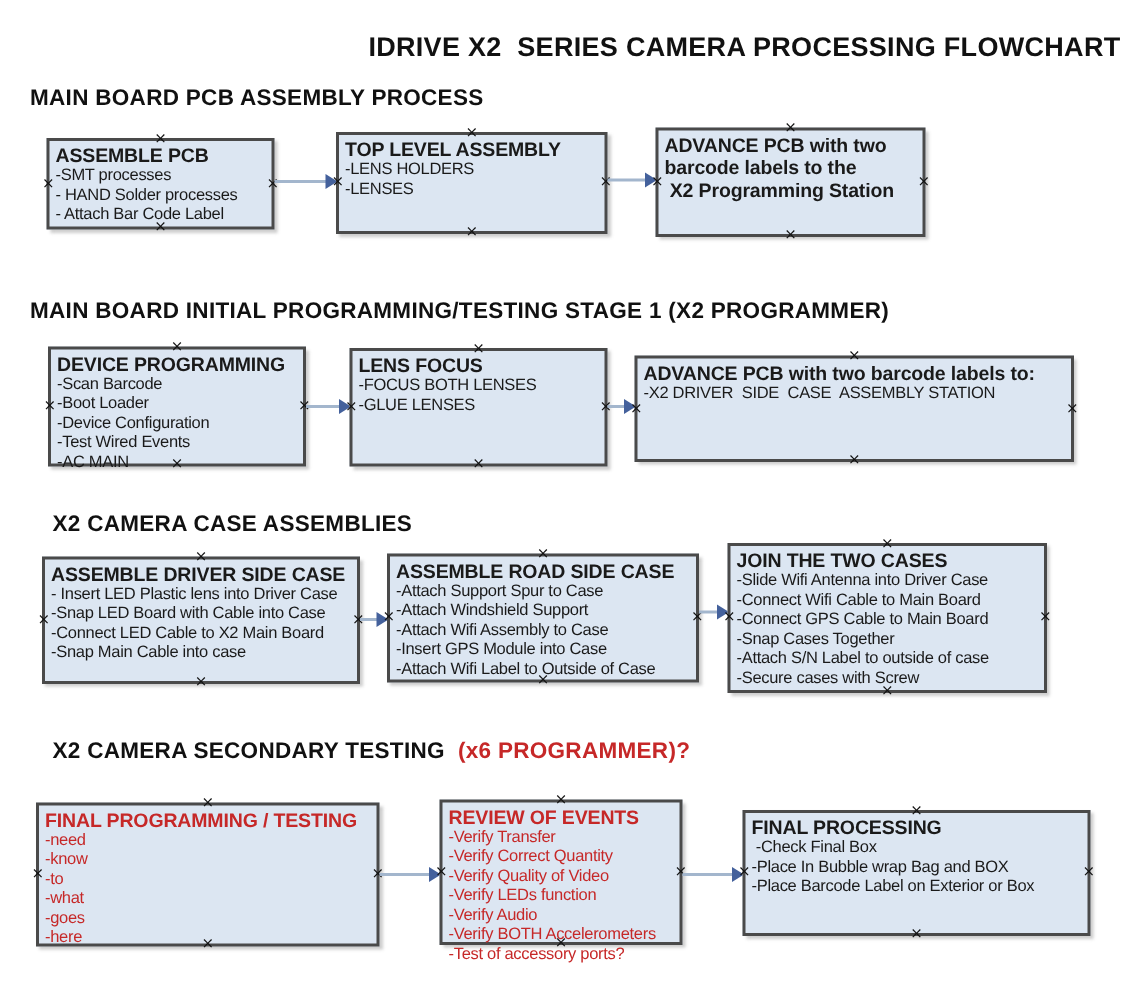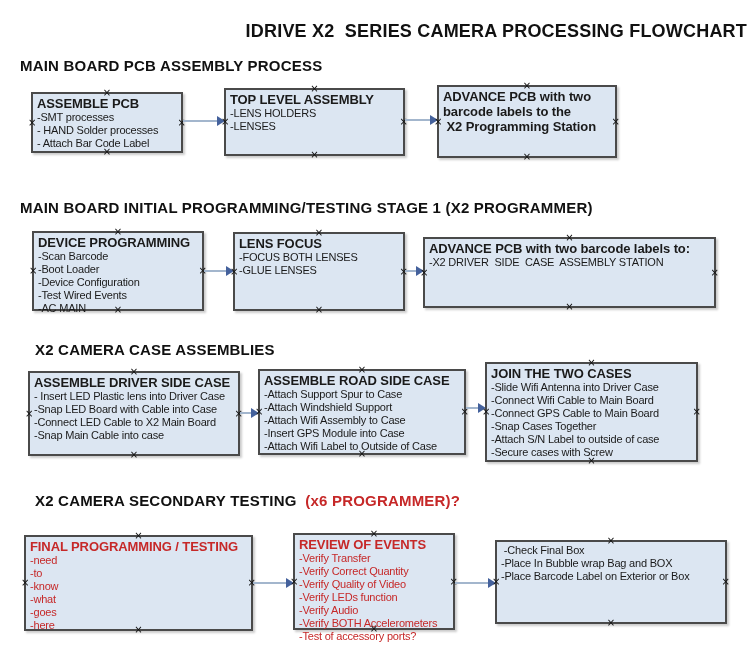--- a/index.html
+++ b/index.html
@@ -214,22 +214,22 @@
       <span class="handle h-left">×</span>
       <span class="handle h-right">×</span>
     </div>
 
   <div class="sec-heading" style="left:35px;top:492px;"><span>X2 CAMERA SECONDARY TESTING </span><span class="red-part"> (x6 PROGRAMMER)?</span></div>
 
   <div class="fc-box red-box" style="left:24px;top:535px;width:229px;height:96px;">
     <div class="box-title">FINAL PROGRAMMING / TESTING</div>
     <div class="box-lines">
         <div class="box-line">-need</div>
+        <div class="box-line">-know</div>
         <div class="box-line">-to</div>
-        <div class="box-line">-know</div>
         <div class="box-line">-what</div>
         <div class="box-line">-goes</div>
         <div class="box-line">-here</div>
       </div>
   <span class="handle h-top">×</span>
       <span class="handle h-bottom">×</span>
       <span class="handle h-left">×</span>
       <span class="handle h-right">×</span>
     </div>
   <div class="arrow" style="left:253px;top:578px;width:40px;">
@@ -250,20 +250,21 @@
   <span class="handle h-top">×</span>
       <span class="handle h-bottom">×</span>
       <span class="handle h-left">×</span>
       <span class="handle h-right">×</span>
     </div>
   <div class="arrow" style="left:455px;top:578px;width:40px;">
     <span class="arrow-line"></span>
     <span class="arrow-head"></span>
   </div>
   <div class="fc-box" style="left:495px;top:540px;width:232px;height:84px;">
+    <div class="box-title">FINAL PROCESSING</div>
     <div class="box-lines">
         <div class="box-line"> -Check Final Box</div>
         <div class="box-line">-Place In Bubble wrap Bag and BOX</div>
         <div class="box-line">-Place Barcode Label on Exterior or Box</div>
       </div>
   <span class="handle h-top">×</span>
       <span class="handle h-bottom">×</span>
       <span class="handle h-left">×</span>
       <span class="handle h-right">×</span>
     </div>

